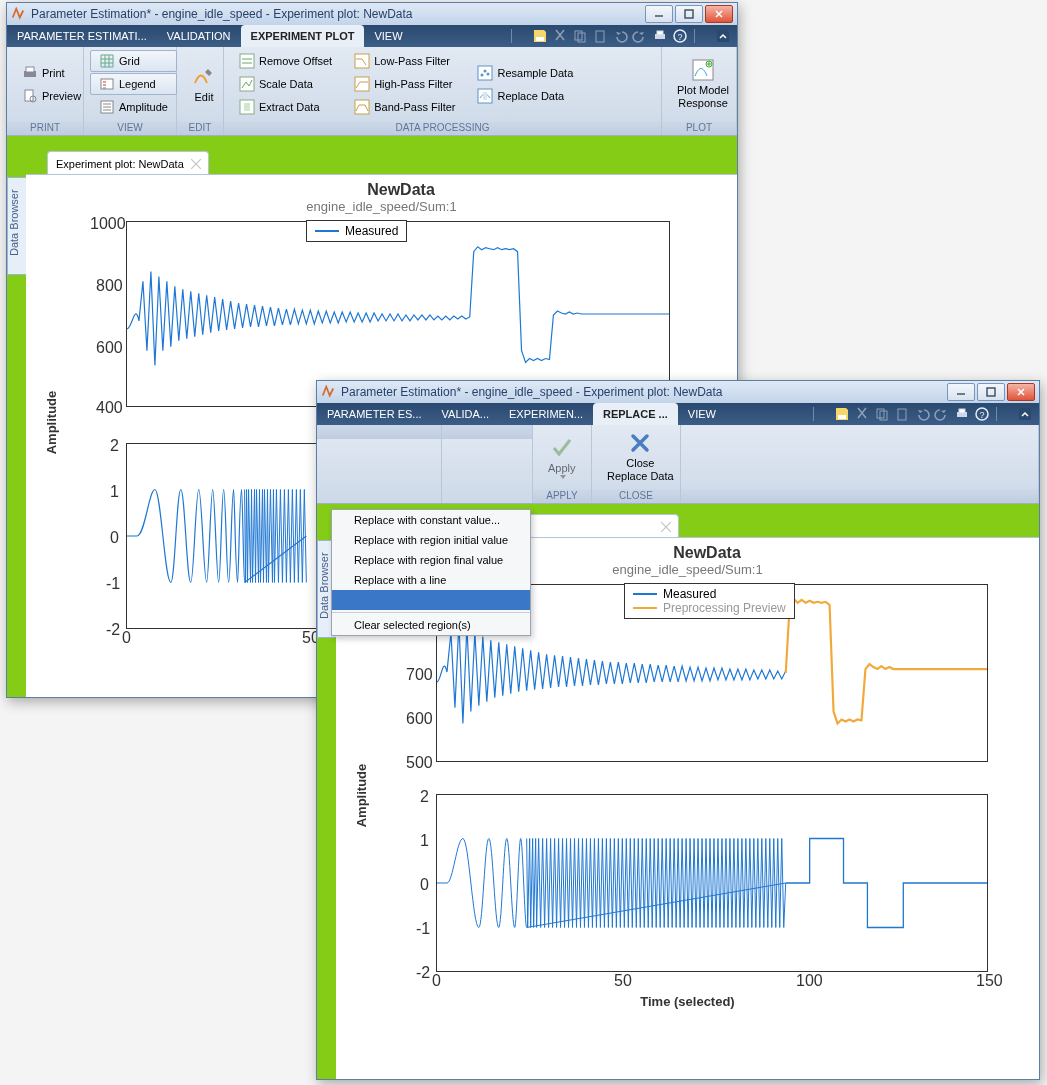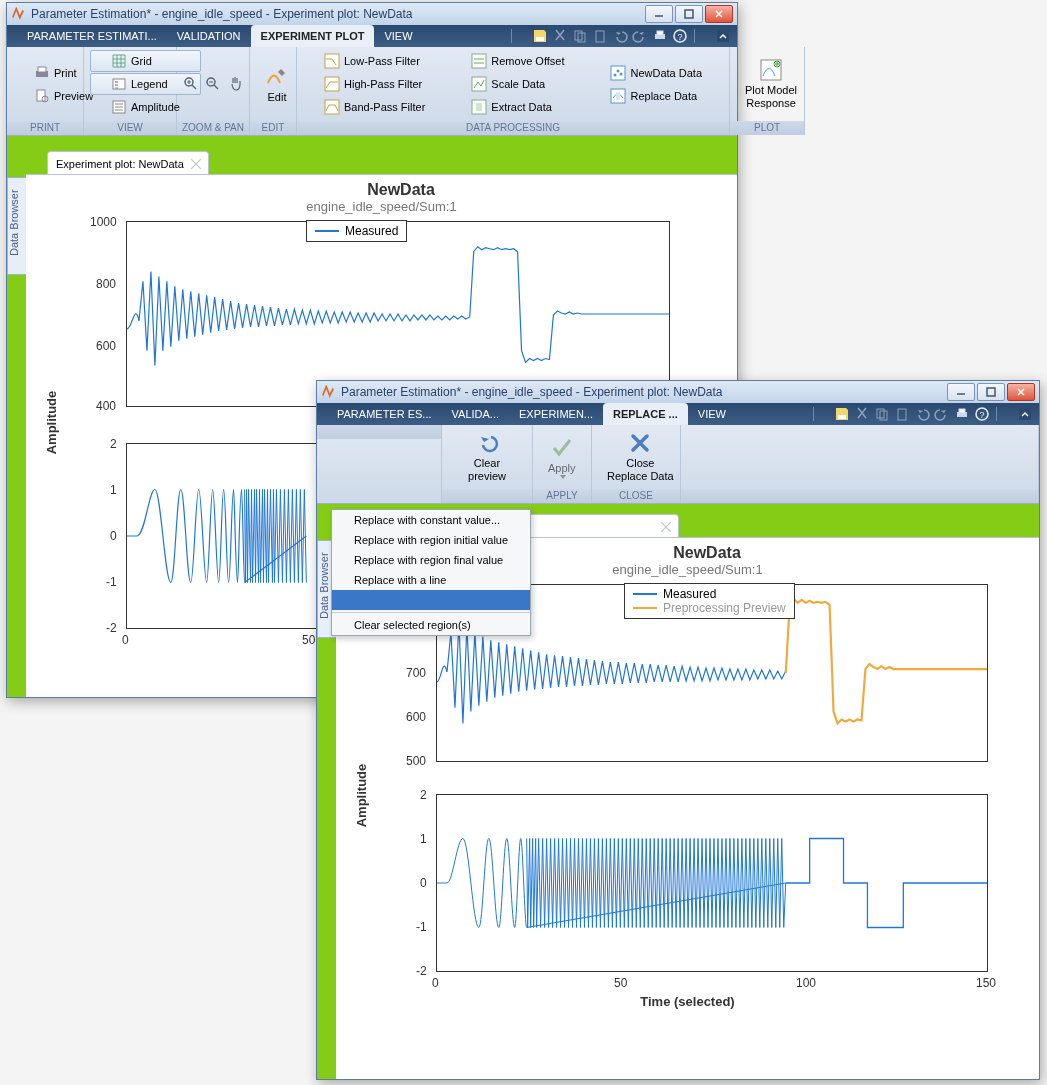--- a/index.html
+++ b/index.html
@@ -4,49 +4,49 @@
 <style>
 body { margin:0; padding:0; width:1047px; height:1085px; font-family:"Segoe UI",Arial,sans-serif; font-size:11px; background:#f4f4f4; overflow:hidden; }
 .win { position:absolute; border:1px solid #5a7ea8; background:#84cc16; box-shadow:2px 4px 12px rgba(0,0,0,.3); }
 .titlebar { height:22px; background:linear-gradient(#dfe9f5,#c2d4ea); display:flex; align-items:center; padding:0 4px; }
 .titlebar .tlogo { width:14px; height:14px; margin-right:6px; }
 .titlebar .ttxt { flex:1; color:#28426a; font-size:12px; white-space:nowrap; overflow:hidden; }
 .wbtns { display:flex; gap:2px; }
 .wbtn { width:26px; height:16px; border:1px solid #7a95b8; background:linear-gradient(#f3f7fc,#d8e3f0); border-radius:2px; display:flex; align-items:center; justify-content:center; }
 .wbtn.cls { background:linear-gradient(#f5b4a5,#e0543a); border-color:#a83a25; color:#fff; }
 .wbtn svg { width:10px; height:10px; }
-.tabstrip { height:22px; background:linear-gradient(#2a496f,#3c5d86); display:flex; align-items:stretch; padding-left:10px; }
+.tabstrip { height:22px; background:linear-gradient(#2a496f,#3c5d86); display:flex; align-items:stretch; padding-left:0; }
 .tab { padding:0 10px; display:flex; align-items:center; color:#fff; font-size:11px; cursor:pointer; }
 .tab.active { background:#e8eff7; color:#222; border-radius:4px 4px 0 0;font-weight:bold; }
 .qat { display:flex; align-items:center; gap:4px; padding:0 6px; margin-left:auto; }
 .qat .qi { width:16px; height:16px; opacity:.55; color:#e6eefa; }
 .qat .qi.on { opacity:1; }
 .qat .sep { width:14px; height:14px; border-left:1px solid #6e8bb0; margin:0 2px; }
 .ribbon { background:linear-gradient(#e2e9f3,#cdd9e8); border-bottom:1px solid #9cb0c9; display:flex; min-height:70px; }
 .rgrp { border-right:1px solid #b8c6d8; display:flex; flex-direction:column; }
 .rgrp .body { flex:1; display:flex; align-items:center; padding:3px 6px; gap:4px; }
 .rgrp .cap { text-align:center; font-size:10px; color:#607596; padding:1px 0 2px; background:linear-gradient(#cdd9e8,#bfcde0); }
-.smallbtn { height:20px; display:flex; align-items:center; gap:4px; padding:0 20px; border:1px solid transparent; cursor:pointer; white-space:nowrap; }
+.smallbtn { height:20px; display:flex; align-items:center; gap:4px; padding:0 8px; border:1px solid transparent; cursor:pointer; white-space:nowrap; }
 .smallbtn.raised { border:1px solid #9fb5ce; background:linear-gradient(#f2f6fb,#dbe5f1); border-radius:2px; }
 .ico { width:16px; height:16px; display:inline-flex; align-items:center; justify-content:center; }
 .ico svg { width:16px; height:16px; }
 .bigbtn { display:flex; flex-direction:column; align-items:center; justify-content:center; padding:2px 8px; cursor:pointer; text-align:center; line-height:13px; border:1px solid transparent; }
 .bigbtn .ico { width:24px; height:24px; margin-bottom:2px; }
 .bigbtn .ico svg { width:24px; height:24px; }
 .col { display:flex; flex-direction:column; gap:1px; }
 .dbtab { position:absolute; left:0; top:170px; width:19px; height:90px; border:1px solid #9fb5ce; border-left:none; background:#e6eef7; writing-mode:vertical-rl; transform:rotate(180deg); text-align:center; font-size:11px; color:#4a608a; padding-top:6px; cursor:pointer; }
 .doctab { position:absolute; left:40px; top:148px; height:24px; background:#fff; border:1px solid #b5c4d6; border-bottom-color:#fff; border-radius:4px 4px 0 0; display:flex; align-items:center; padding:0 6px 0 8px; gap:6px; }
 .doctab .x { width:12px; height:12px; opacity:.5; cursor:pointer; }
 .canvas { position:absolute; left:19px; top:171px; right:0; bottom:0; background:#fff; border-top:1px solid #b5c4d6; }
 .ctitle { text-align:center; font-size:16px; font-weight:bold; color:#333;padding-left:39px; }
 .csub { text-align:center; font-size:13px; color:#777; }
 .axlbl { position:absolute; transform:rotate(-90deg); transform-origin:center; font-size:13px; font-weight:bold; color:#333; }
 .plot { position:absolute; }
 .plot .axes { position:absolute; inset:0; border:1px solid #333; background:#fff; }
-.tick { position:absolute; font-size:12px; color:#333; }
+.tick { position:absolute; font-size:16px; color:#333; }
 .legend { position:absolute; border:1px solid #333; background:#fff; padding:3px 8px; font-size:12px; }
 .legend .row { display:flex; align-items:center; gap:6px; }
 .legend .sw { width:24px; height:2px; }
 .menu { position:absolute; background:#f6f7f8; border:1px solid #9aa5b3; box-shadow:2px 3px 6px rgba(0,0,0,.2); min-width:175px; z-index:50; }
 .menu .mi { padding:4px 22px; cursor:pointer; white-space:nowrap; }
 .menu .mi.hl { background:#3a78c7; color:#fff; }
 .menu .msep { height:1px; background:#c8cdd5; margin:2px 0; }
 .arrowdn { width:0; height:0; border-left:3px solid transparent; border-right:3px solid transparent; border-top:4px solid #555; display:inline-block; margin-left:2px; }
 </style>
 </head>
@@ -174,64 +174,69 @@
                   <rect x="2" y="2" width="12" height="12" fill="#fff" stroke="#888"></rect>
                   <path d="M4 5h8M4 8h8M4 11h8" stroke="#888"></path>
                 </svg>
               </span>
               <span>Amplitude</span>
             </div>
       </div>
         </div>
       <div class="cap">VIEW</div>
     </div>
-    <div class="rgrp" style="width:84px">
-      <div class="body" style="gap:6px">
-        <span class="ico">
-            <svg viewBox="0 0 16 16">
-              <circle cx="6" cy="6" r="4" fill="none" stroke="#567" stroke-width="1.5"></circle>
-              <path d="M9 9l4 4" stroke="#567" stroke-width="1.5"></path>
-              <path d="M4 6h4M6 4v4" stroke="#567"></path>
-            </svg>
-          </span>
-        <span class="ico">
-            <svg viewBox="0 0 16 16">
-              <circle cx="6" cy="6" r="4" fill="none" stroke="#567" stroke-width="1.5"></circle>
-              <path d="M9 9l4 4" stroke="#567" stroke-width="1.5"></path>
-              <path d="M4 6h4" stroke="#567"></path>
-            </svg>
-          </span>
-        <span class="ico">
-            <svg viewBox="0 0 16 16">
-              <path d="M6 2v5M8 1v6M10 2v5M5 8c0 3 2 6 4 6s4-2 4-6V5" fill="none" stroke="#567" stroke-width="1.2"></path>
-            </svg>
-          </span>
-      </div>
-      <div class="cap">ZOOM &amp; PAN</div>
-    </div>
     <div class="rgrp" style="width:46px">
       <div class="body">
           <div class="bigbtn">
             <span class="ico">
               <svg viewBox="0 0 24 24">
                 <path d="M3 18c4-10 8-10 12 0" fill="none" stroke="#f0a030" stroke-width="2"></path>
                 <path d="M16 4l4 4-3 3-4-4z" fill="#888"></path>
               </svg>
             </span>
             <span>Edit</span>
           </div>
         </div>
       <div class="cap">EDIT</div>
     </div>
     <div class="rgrp" style="flex:1">
       <div class="body">
         <div class="col">
           <div class="smallbtn">
               <span class="ico">
                 <svg viewBox="0 0 16 16">
+                  <rect x="1" y="1" width="14" height="14" fill="#fff" stroke="#8a8"></rect>
+                  <path d="M3 6h10M3 10h10" stroke="#6a6"></path>
+                </svg>
+              </span>
+              <span>Remove Offset</span>
+            </div>
+          <div class="smallbtn">
+              <span class="ico">
+                <svg viewBox="0 0 16 16">
+                  <rect x="1" y="1" width="14" height="14" fill="#fff" stroke="#8a8"></rect>
+                  <path d="M3 12l4-6 3 4 3-6" stroke="#6a6" fill="none"></path>
+                </svg>
+              </span>
+              <span>Scale Data</span>
+            </div>
+          <div class="smallbtn">
+              <span class="ico">
+                <svg viewBox="0 0 16 16">
+                  <rect x="1" y="1" width="14" height="14" fill="#fff" stroke="#8a8"></rect>
+                  <rect x="5" y="4" width="6" height="8" fill="#cde8cd"></rect>
+                </svg>
+              </span>
+              <span>Extract Data</span>
+            </div>
+        </div>
+        <div class="col">
+          <div class="smallbtn">
+              <span class="ico">
+                <svg viewBox="0 0 16 16">
                   <rect x="1" y="1" width="14" height="14" fill="#fff" stroke="#c8a048"></rect>
                   <path d="M2 6h6l4 6" stroke="#c8a048" fill="none"></path>
                 </svg>
               </span>
               <span>Low-Pass Filter</span>
             </div>
           <div class="smallbtn">
               <span class="ico">
                 <svg viewBox="0 0 16 16">
                   <rect x="1" y="1" width="14" height="14" fill="#fff" stroke="#c8a048"></rect>
@@ -241,62 +246,33 @@
               <span>High-Pass Filter</span>
             </div>
           <div class="smallbtn">
               <span class="ico">
                 <svg viewBox="0 0 16 16">
                   <rect x="1" y="1" width="14" height="14" fill="#fff" stroke="#c8a048"></rect>
                   <path d="M2 12l3-6h6l3 6" stroke="#c8a048" fill="none"></path>
                 </svg>
               </span>
               <span>Band-Pass Filter</span>
-            </div>
-        </div>
-        <div class="col">
-          <div class="smallbtn">
-              <span class="ico">
-                <svg viewBox="0 0 16 16">
-                  <rect x="1" y="1" width="14" height="14" fill="#fff" stroke="#8a8"></rect>
-                  <path d="M3 6h10M3 10h10" stroke="#6a6"></path>
-                </svg>
-              </span>
-              <span>Remove Offset</span>
-            </div>
-          <div class="smallbtn">
-              <span class="ico">
-                <svg viewBox="0 0 16 16">
-                  <rect x="1" y="1" width="14" height="14" fill="#fff" stroke="#8a8"></rect>
-                  <path d="M3 12l4-6 3 4 3-6" stroke="#6a6" fill="none"></path>
-                </svg>
-              </span>
-              <span>Scale Data</span>
-            </div>
-          <div class="smallbtn">
-              <span class="ico">
-                <svg viewBox="0 0 16 16">
-                  <rect x="1" y="1" width="14" height="14" fill="#fff" stroke="#8a8"></rect>
-                  <rect x="5" y="4" width="6" height="8" fill="#cde8cd"></rect>
-                </svg>
-              </span>
-              <span>Extract Data</span>
             </div>
         </div>
         <div class="col">
           <div class="smallbtn">
               <span class="ico">
                 <svg viewBox="0 0 16 16">
                   <rect x="1" y="1" width="14" height="14" fill="#fff" stroke="#5a93c8"></rect>
                   <circle cx="5" cy="10" r="1.5" fill="#5a93c8"></circle>
                   <circle cx="8" cy="6" r="1.5" fill="#5a93c8"></circle>
                   <circle cx="11" cy="9" r="1.5" fill="#5a93c8"></circle>
                 </svg>
               </span>
-              <span>NewData Data</span>
+              <span>Resample Data</span>
             </div>
           <div class="smallbtn">
               <span class="ico">
                 <svg viewBox="0 0 16 16">
                   <rect x="1" y="1" width="14" height="14" fill="#fff" stroke="#5a93c8"></rect>
                   <path d="M3 10c3-5 7-5 10 0" stroke="#5a93c8" fill="none"></path>
                   <rect x="6" y="4" width="4" height="8" fill="#d6e6f5"></rect>
                 </svg>
               </span>
               <span>Replace Data</span>
@@ -443,31 +419,20 @@
           <path d="M5 10l3-3 3 3" stroke="#fff" fill="none" stroke-width="1.5"></path>
         </svg>
     </div>
   </div>
 
   <div class="ribbon">
     <div class="rgrp" style="width:124px">
       <div class="cap">&nbsp;</div>
     </div>
     <div class="rgrp" style="width:90px">
-      <div class="body">
-          <div class="bigbtn">
-            <span class="ico">
-              <svg viewBox="0 0 24 24">
-                <path d="M16 6a7 7 0 11-8 8" fill="none" stroke="#4a7cc0" stroke-width="2.5"></path>
-                <path d="M6 6l3 5 5-3z" fill="#4a7cc0"></path>
-              </svg>
-            </span>
-            <span>Clear preview</span>
-          </div>
-        </div>
       <div class="cap">&nbsp;</div>
     </div>
     <div class="rgrp" style="width:58px">
       <div class="body">
           <div class="bigbtn" style="opacity:.55">
             <span class="ico">
               <svg viewBox="0 0 24 24">
                 <path d="M4 12l5 6L20 4" fill="none" stroke="#6a9a5a" stroke-width="3"></path>
               </svg>
             </span>

